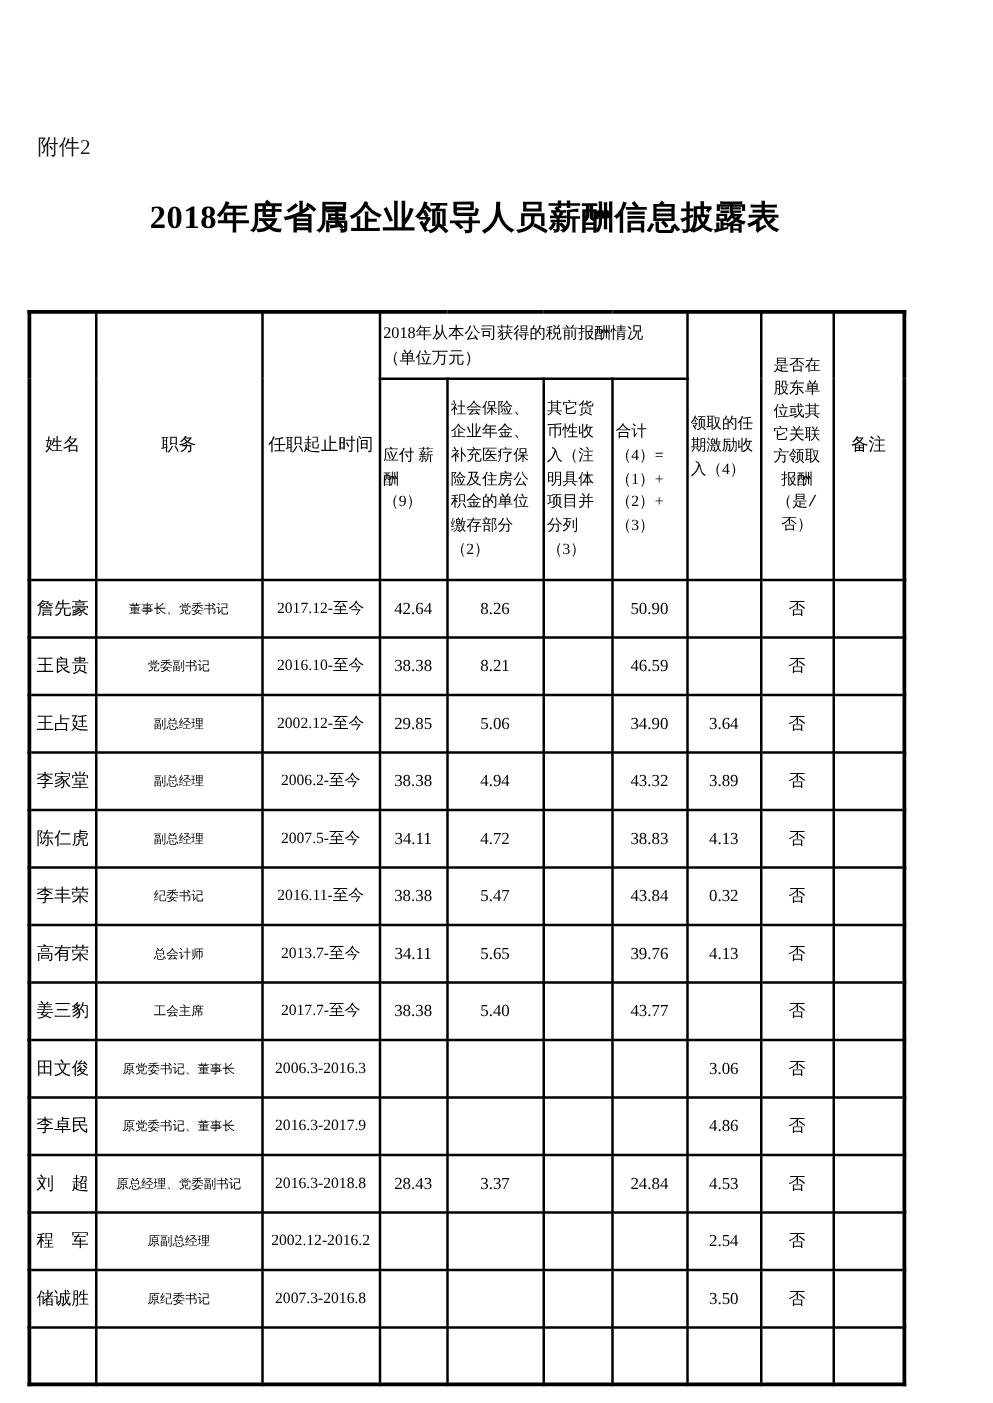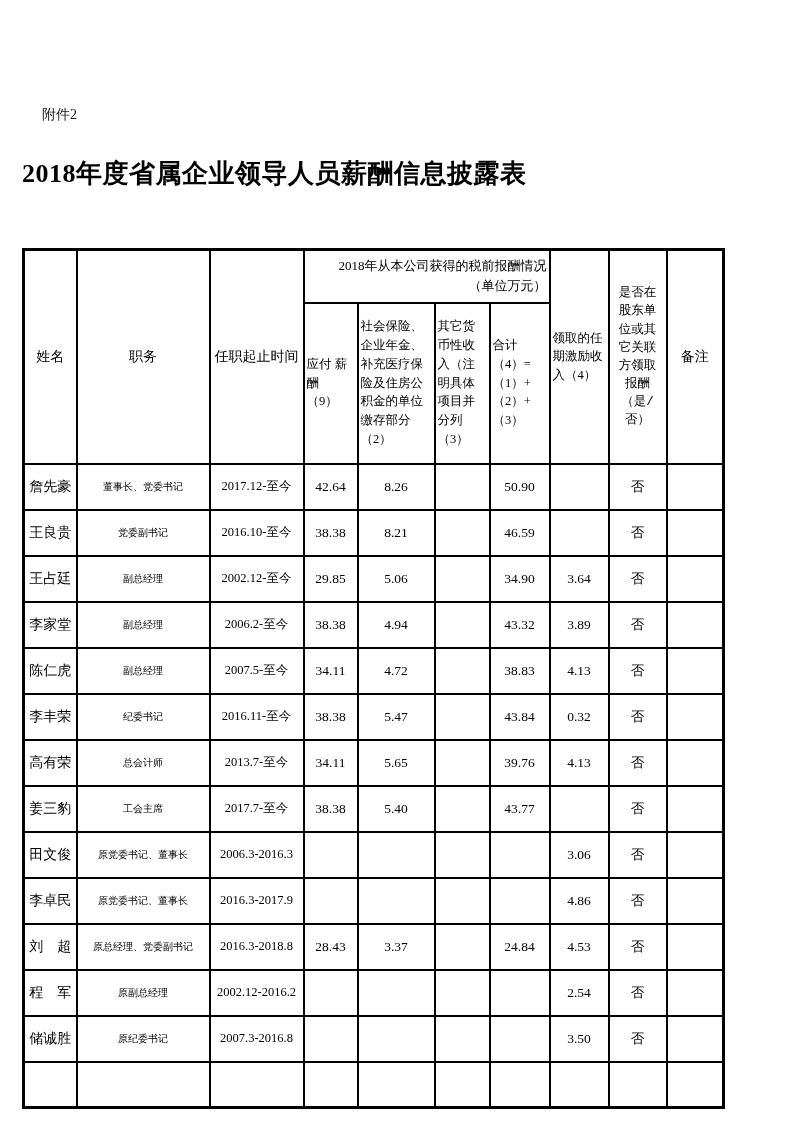--- a/index.html
+++ b/index.html
@@ -10,31 +10,31 @@
   body {
     width: 794px;
     height: 1122px;
     position: relative;
     font-family: "Liberation Serif", "DejaVu Serif", serif;
     color: #000000;
     overflow: hidden;
   }
   .attachment {
     position: absolute;
-    left: 42px;
+    left: 30px;
     top: 106px;
-    font-size: 14px;
+    font-size: 17px;
     color: #1a1a1a;
   }
   .doc-title {
     position: absolute;
     left: 22px;
     top: 156px;
     width: 700px;
-    text-align: left;
+    text-align: center;
     font-size: 26px;
     font-weight: bold;
     letter-spacing: 0.5px;
     white-space: nowrap;
   }
   table.salary {
     position: absolute;
     left: 22px;
     top: 248px;
     width: 700px;
@@ -47,21 +47,21 @@
     font-weight: normal;
     vertical-align: middle;
     overflow: hidden;
     padding: 1px 2px;
   }
   thead tr.hrow-top { height: 53px; }
   thead tr.hrow-sub { height: 161px; }
   tbody tr { height: 46px; }
 
   th.merged {
-    text-align: right;
+    text-align: left;
     font-size: 13px;
     white-space: pre-line;
     line-height: 1.55;
   }
   th.hc {
     text-align: center;
     font-size: 14px;
     white-space: pre-line;
     line-height: 1.45;
     font-family: Liberation Mono, monospace;

